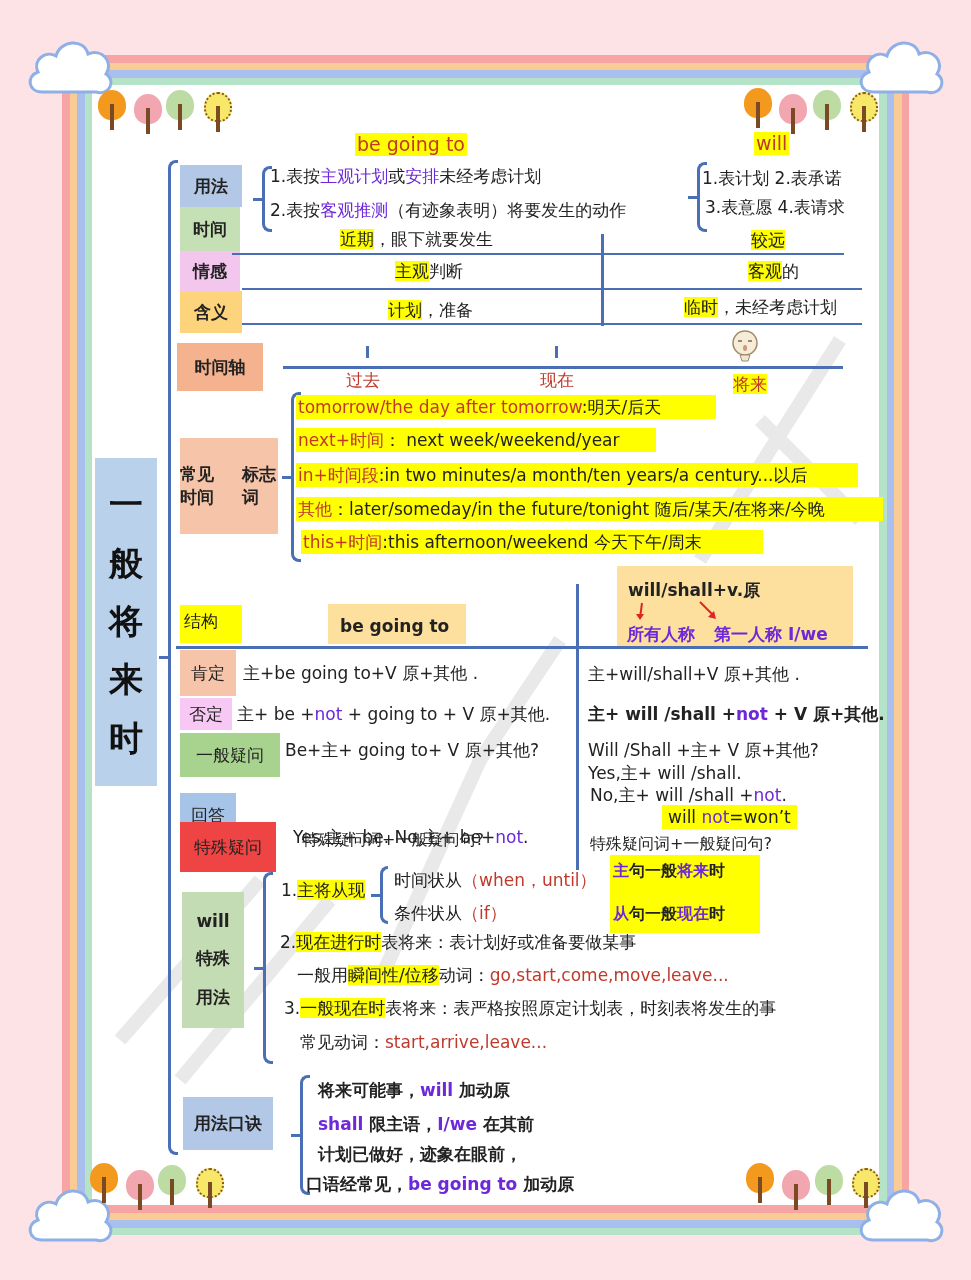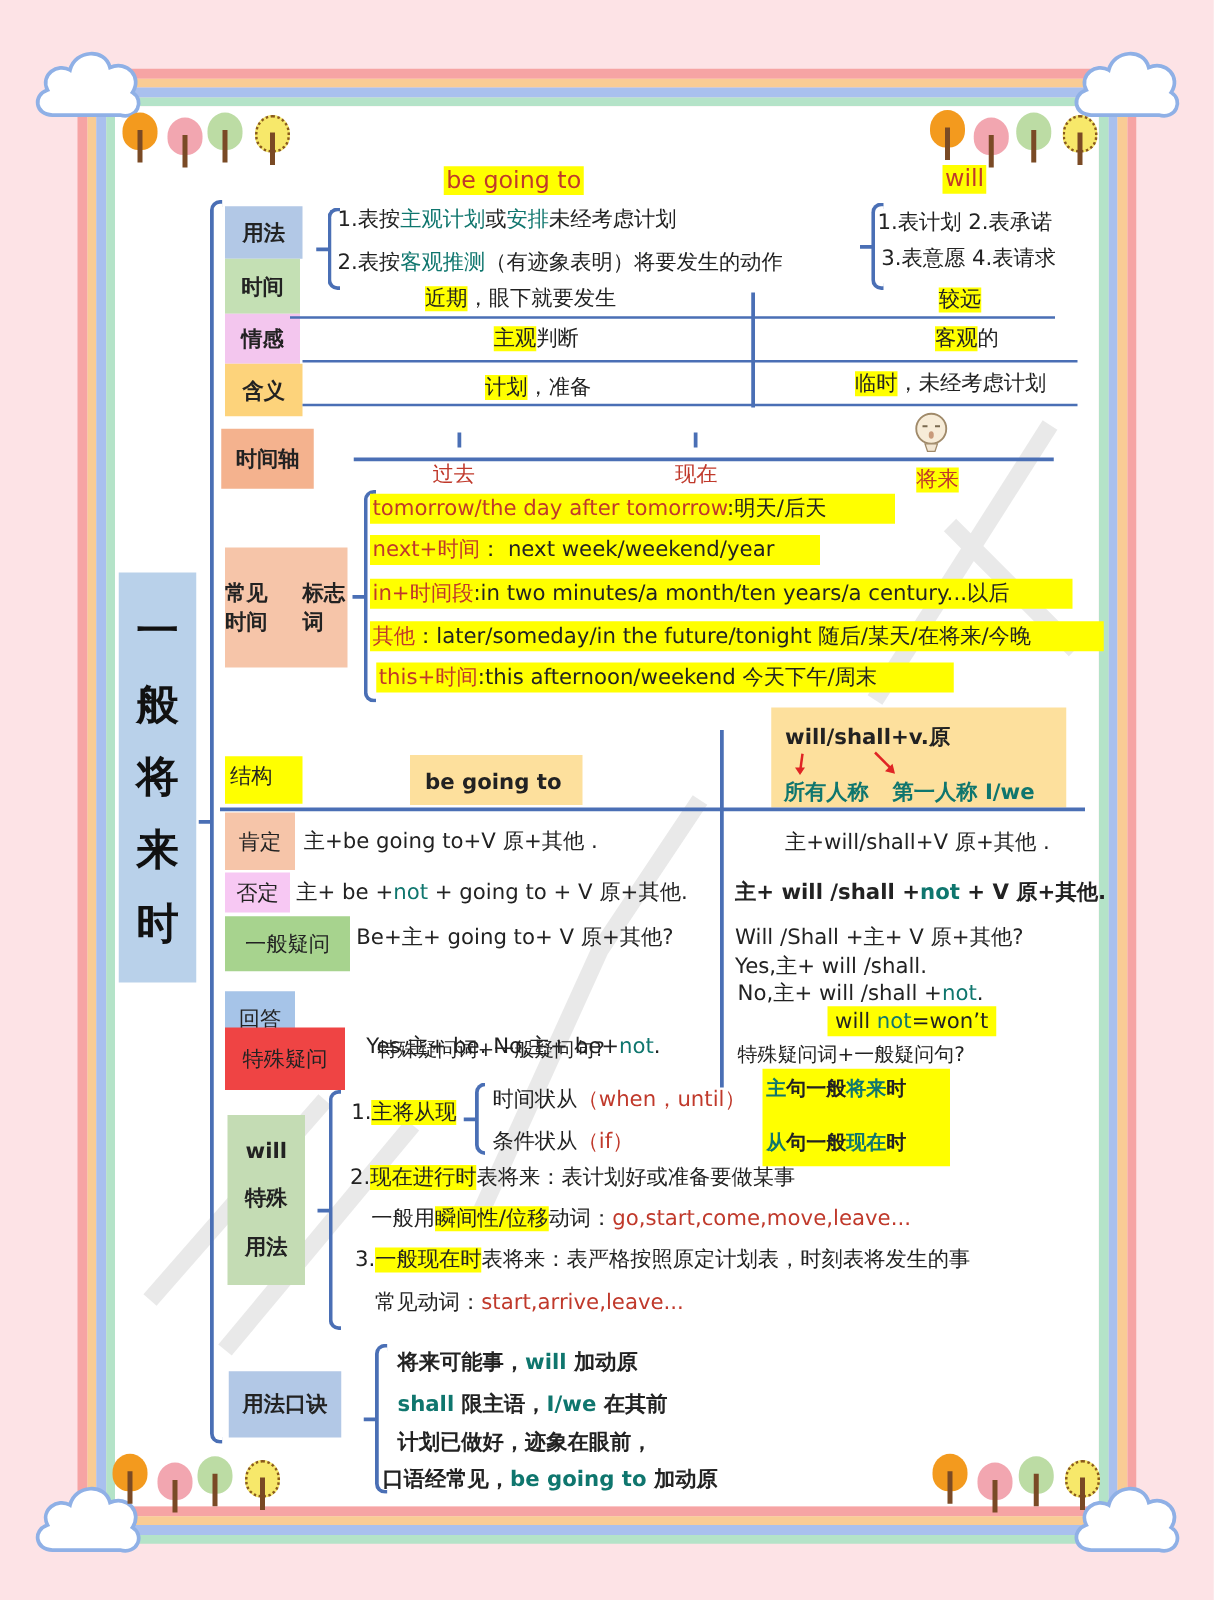--- a/index.html
+++ b/index.html
@@ -22,21 +22,21 @@
   .rb-right { left: 887px; flex-direction: row-reverse; }
   .panel { position: absolute; left: 70px; top: 85px; width: 817px; height: 1120px; background: #ffffff; }
   .c1 { background: #f6a4a4; } .c2 { background: #f9cc95; } .c3 { background: #a9c0ee; } .c4 { background: #b4e3c8; }
 
   .cloud { position: absolute; width: 96px; height: 72px; }
   .tree { position: absolute; width: 28px; height: 40px; }
   .tree .crown { position: absolute; left: 0; top: 0; width: 28px; height: 30px; border-radius: 50% 50% 45% 45%; }
   .tree .trunk { position: absolute; left: 12px; top: 14px; width: 4px; height: 26px; background: #7a4a25; }
 
   .hl { background: #ffff00; }
-  .red { color: #0f766e; }
+  .red { color: #6d28d9; }
   .dred { color: #c0392b; }
   .bold { font-weight: bold; }
 
   .label-box { position: absolute; font-weight: bold; font-size: 17px; display: flex; align-items: center; justify-content: center; color: #222; }
   .hline { position: absolute; height: 3px; background: #4a6fb5; }
   .vline { position: absolute; width: 3px; background: #4a6fb5; }
   .brace { position: absolute; border: 3px solid #4a6fb5; border-right: none; border-radius: 8px 0 0 8px; }
   .brace::after { content: ""; position: absolute; left: -12px; top: 50%; width: 10px; height: 3px; background: #4a6fb5; margin-top: -1.5px; }
 
   .t { position: absolute; font-size: 17px; white-space: nowrap; line-height: 1.2; }
@@ -202,21 +202,21 @@
 <div class="vline" style="left:601px; top:234px; height:92px;"></div>
 
 <div class="t" style="left:395px; top:261px;"><span class="hl">主观</span><span>判断</span></div>
 <div class="t" style="left:748px; top:261px;"><span class="hl">客观</span><span>的</span></div>
 <div class="hline" style="left:242px; top:288px; width:620px; height:2px;"></div>
 
 <div class="t" style="left:388px; top:300px;"><span class="hl">计划</span><span>，准备</span></div>
 <div class="t" style="left:684px; top:297px;"><span class="hl">临时</span><span>，未经考虑计划</span></div>
 <div class="hline" style="left:242px; top:323px; width:620px; height:2px;"></div>
 
-<div class="label-box" style="left:177px; top:343px; width:74px; height:48px; background:#f4b28e;">时间轴</div>
+<div class="label-box" style="left:177px; top:343px; width:86px; height:48px; background:#f4b28e;">时间轴</div>
 <div class="hline" style="left:283px; top:366px; width:560px;"></div>
 <div class="vline" style="left:366px; top:346px; height:12px;"></div>
 <div class="vline" style="left:555px; top:346px; height:12px;"></div>
 <div class="t dred" style="left:346px; top:370px;">过去</div>
 <div class="t dred" style="left:540px; top:370px;">现在</div>
 <div class="t dred hl" style="left:733px; top:374px;">将来</div>
 <svg class="abs" style="left:728px; top:328px; width:34px; height:34px;" viewBox="0 0 34 34">
   <circle cx="17" cy="15" r="12" fill="#f7ecd8" stroke="#a08a6a" stroke-width="1.5"></circle>
   <path d="M10 13 L14 13 M20 13 L24 13" stroke="#7a6a50" stroke-width="1.5"></path>
   <ellipse cx="17" cy="20" rx="2" ry="3" fill="#c89a7a"></ellipse>
@@ -255,21 +255,21 @@
 <div class="label-box" style="left:180px; top:733px; width:100px; height:44px; background:#a7d38e; font-weight:normal;">一般疑问</div>
 <div class="label-box" style="left:180px; top:777px; width:56px; height:44px; background:#a6c4e8; font-weight:normal;margin-top:16px;">回答</div>
 <div class="label-box" style="left:180px; top:822px; width:96px; height:50px; background:#ef4444; font-weight:normal;">特殊疑问</div>
 
 <div class="t" style="left:243px; top:663px;">主+be going to+V 原+其他 .</div>
 <div class="t" style="left:237px; top:704px;"><span>主+ be +</span><span class="red">not</span><span> + going to + V 原+其他.</span></div>
 <div class="t" style="left:285px; top:740px;">Be+主+ going to+ V 原+其他?</div>
 <div class="t" style="left:293px; top:785px;margin-top:42px;"><span>Yes,主+ be.   No,主+ be+</span><span class="red">not</span><span>.</span></div>
 <div class="t t16" style="left:302px; top:830px;">特殊疑问词+一般疑问句?</div>
 
-<div class="t" style="left:588px; top:664px;margin-left:40px;">主+will/shall+V 原+其他 .</div>
+<div class="t" style="left:588px; top:664px;">主+will/shall+V 原+其他 .</div>
 <div class="t" style="left:588px; top:704px;font-weight:bold;"><span>主+ will /shall +</span><span class="red">not</span><span> + V 原+其他.</span></div>
 <div class="t" style="left:588px; top:740px;">Will /Shall +主+ V 原+其他?</div>
 <div class="t" style="left:588px; top:763px;">Yes,主+ will /shall.</div>
 <div class="t" style="left:590px; top:785px;"><span>No,主+ will /shall +</span><span class="red">not</span><span>.</span></div>
 <div class="t hl" style="left:662px; top:805px; padding:2px 6px;"><span>will </span><span class="red">not</span><span>=won’t</span></div>
 <div class="t t16" style="left:590px; top:834px;">特殊疑问词+一般疑问句?</div>
 
 <div class="label-box" style="left:182px; top:892px; width:62px; height:136px; background:#c4dcb4; flex-direction:column; gap:16px;">
   <span>will</span>
     <span>特殊</span>

